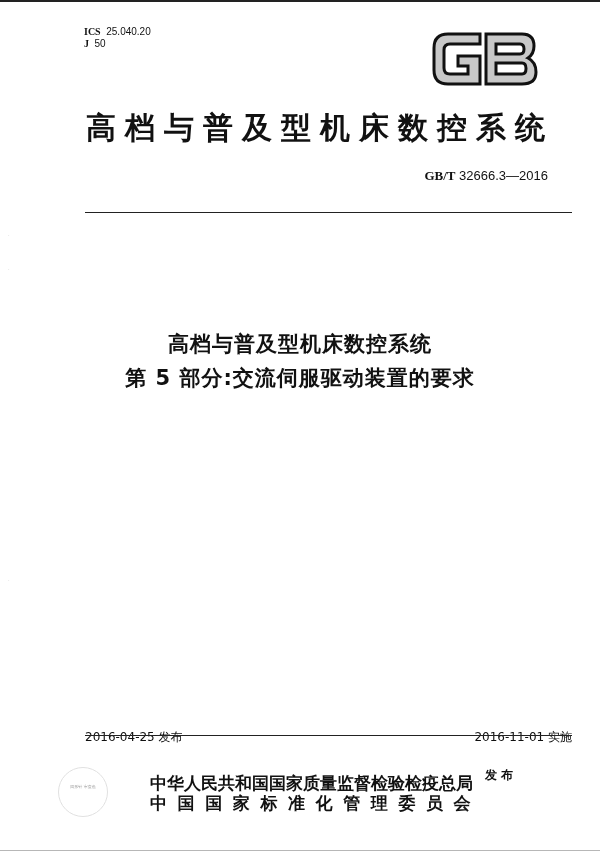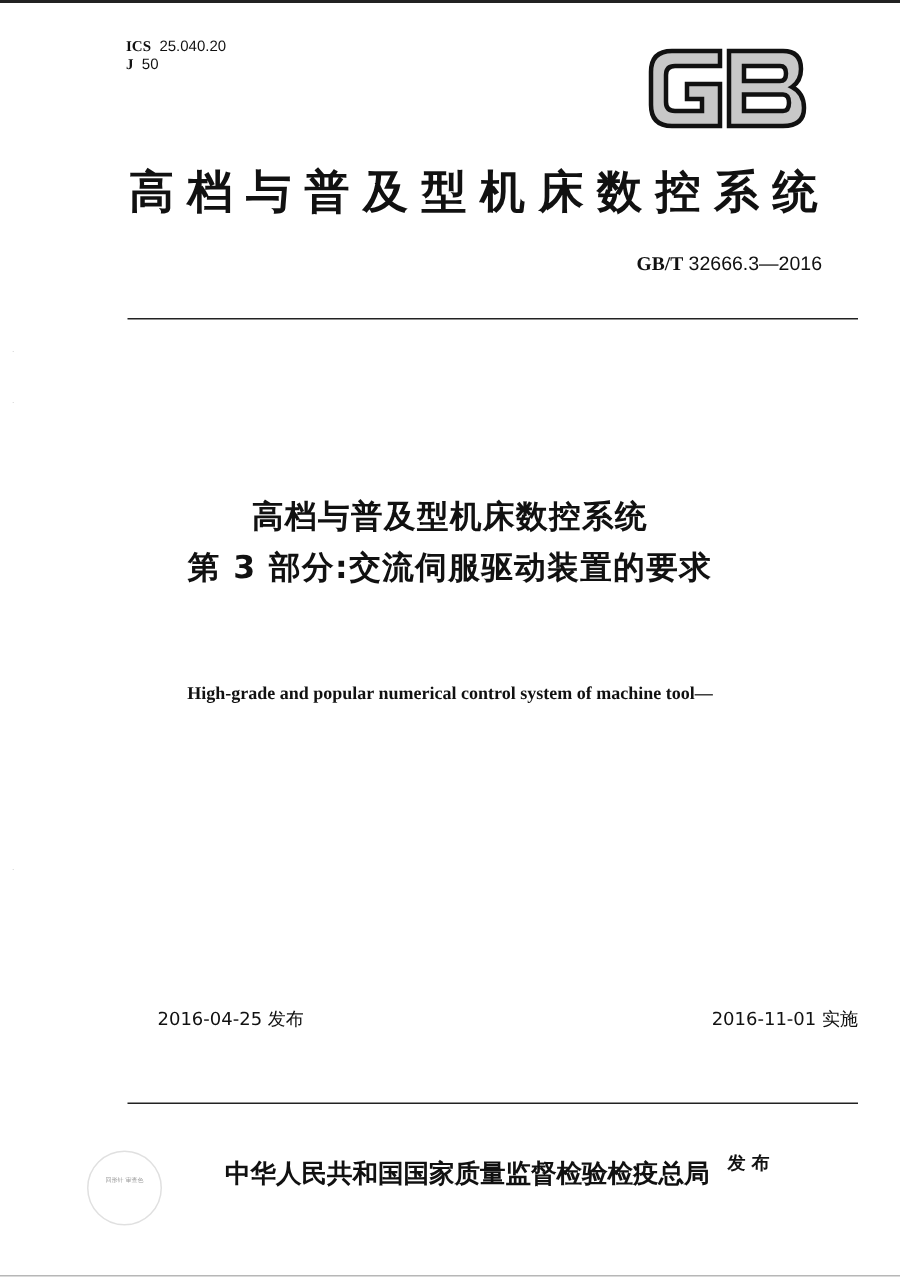--- a/index.html
+++ b/index.html
@@ -75,24 +75,23 @@
       left: 0; top: 452px;
       width: 600px;
       text-align: center;
       font-family: "Liberation Serif", serif;
       font-weight: bold;
       font-size: 12px;
       line-height: 20px;
     }
     .date-left, .date-right {
       position: absolute;
-      top: 671px;
+      top: 729px;
       font-size: 12px;
       font-family: "DejaVu Sans", sans-serif;
-      margin-left: 20px;
     }
     .date-left { left: 85px; }
     .date-right { right: 28px; }
     .issuers {
       position: absolute;
       left: 150px; top: 750px;
       width: 300px;
       font-family: "DejaVu Serif", serif;
       font-weight: bold;
       font-size: 17px;
@@ -160,35 +159,35 @@
 </div>
 
 <div class="rule rule-top"></div>
 
 <div class="margin-marks" style="top:232px;">·</div>
 <div class="margin-marks" style="top:266px;">·</div>
 <div class="margin-marks" style="top:577px;">·</div>
 
 <div class="title-cn">
   <div>高档与普及型机床数控系统</div>
-  <div>第 3 部分:交流伺服驱动装置的要求</div>
+  <div>第 5 部分:交流伺服驱动装置的要求</div>
 </div>
 
 <div class="title-en">
-  <div>High-grade and popular numerical control system of machine tool—</div>
 </div>
 
 <div class="date-left">2016-04-25 发布</div>
 <div class="date-right">2016-11-01 实施</div>
 
 <div class="rule rule-bottom"></div>
 
 <div class="stamp">
   <span>回形针 审查色</span>
 </div>
 
 <div class="issuers">
   <div class="issuer-1">中华人民共和国国家质量监督检验检疫总局</div>
+  <div class="issuer-2">中国国家标准化管理委员会</div>
 </div>
 
 <div class="issue-label">发布</div>
 
 <div class="bottom-border"></div>
 
 </body></html>

